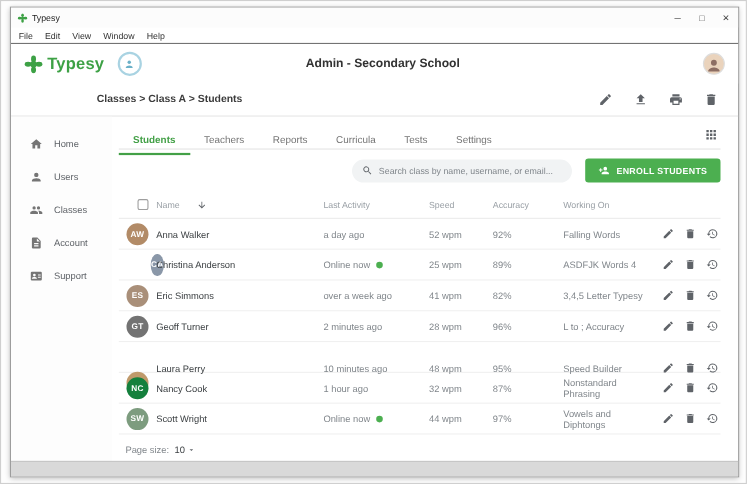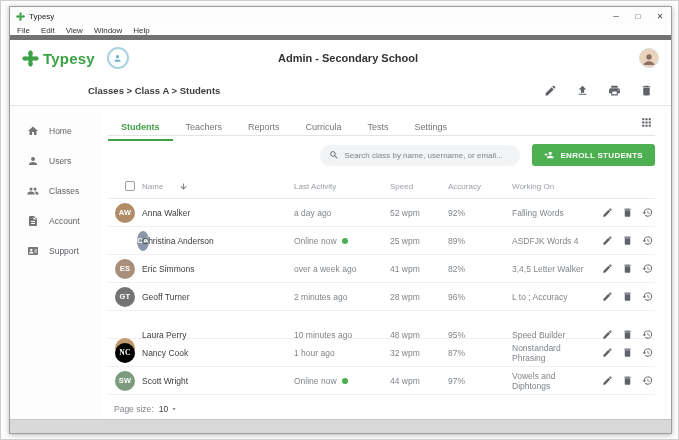--- a/index.html
+++ b/index.html
@@ -9,21 +9,21 @@
             border:1px solid #9d9d9d; box-shadow:0 1px 5px rgba(0,0,0,.28); display:flex; flex-direction:column; }
 
   
   .titlebar { height:18px; display:flex; align-items:center; padding:0 0 0 6px; gap:4px; background:#fcfcfc; flex:none; }
   .titlebar .app-ico svg { width:9px; height:9px; display:block; }
   .titlebar .wtitle { font-size:8px; color:#222; }
   .win-controls { margin-left:auto; display:flex; height:100%; }
   .win-controls span { width:22px; height:100%; display:flex; align-items:center; justify-content:center; font-size:8px; color:#444; cursor:default; }
 
   
-  .menubar { height:15px; display:flex; align-items:center; gap:11px; padding-left:7px; font-size:8px; color:#333; border-bottom:5px solid #737373; flex:none; }
+  .menubar { height:15px; display:flex; align-items:center; gap:11px; padding-left:7px; font-size:8px; color:#333; border-bottom:1px solid #737373; flex:none; }
   .menu-item { cursor:default; }
 
   
   .appheader { height:36px; position:relative; display:flex; align-items:center; padding:0 12px; flex:none; background:#fff; }
   .brand { display:flex; align-items:center; gap:4px; }
   .brand svg { width:17px; height:17px; }
   .brand .brand-name { font-size:15px; font-weight:bold; color:#3da145; letter-spacing:.2px; }
   .badge { width:22px; height:22px; border-radius:50%; border:2px solid #a9d3e2; margin-left:12px; display:flex; align-items:center; justify-content:center; }
   .badge svg { width:11px; height:11px; }
   .center-title { position:absolute; left:15px; right:0; text-align:center; font-size:11px; font-weight:bold; color:#333; pointer-events:none; }
@@ -316,21 +316,21 @@
     </div>
   </div>
             <div class="trow">
     <div class="c-check">
       <span class="avatar" style="background: rgb(169, 143, 121);">ES</span>
     </div>
     <div class="c-name"><span>Eric Simmons</span></div>
     <div class="c-act"><span>over a week ago</span></div>
     <div class="c-speed"><span>41 wpm</span></div>
     <div class="c-acc"><span>82%</span></div>
-    <div class="c-work"><span>3,4,5 Letter Walker</span></div>
+    <div class="c-work"><span>3,4,5 Letter Typesy</span></div>
     <div class="c-actions">
       <span class="row-ic">
         <svg viewBox="0 0 24 24">
                     <path d="M3 17.25V21h3.75L17.81 9.94l-3.75-3.75L3 17.25zM20.71 7.04a1 1 0 000-1.41l-2.34-2.34a1 1 0 00-1.41 0l-1.83 1.83 3.75 3.75 1.83-1.83z"></path>
                   </svg>
       </span>
       <span class="row-ic">
         <svg viewBox="0 0 24 24">
                     <path d="M6 19a2 2 0 002 2h8a2 2 0 002-2V7H6v12zM19 4h-3.5l-1-1h-5l-1 1H5v2h14V4z"></path>
                   </svg>
@@ -391,21 +391,21 @@
       </span>
       <span class="row-ic">
         <svg viewBox="0 0 24 24">
                     <path d="M13 3a9 9 0 00-9 9H1l3.96 3.96L9 12H6a7 7 0 117 7 6.97 6.97 0 01-4.9-2.03l-1.42 1.42A9 9 0 1013 3zm-1 5v5l4.28 2.54.72-1.21-3.5-2.08V8H12z"></path>
                   </svg>
       </span>
     </div>
   </div>
             <div class="trow">
     <div class="c-check">
-      <span class="avatar" style="background: #000000; font-family: Liberation Serif, serif;">NC</span>
+      <span class="avatar" style="background: #15803d;">NC</span>
     </div>
     <div class="c-name"><span>Nancy Cook</span></div>
     <div class="c-act"><span>1 hour ago</span></div>
     <div class="c-speed"><span>32 wpm</span></div>
     <div class="c-acc"><span>87%</span></div>
     <div class="c-work"><span>Nonstandard Phrasing</span></div>
     <div class="c-actions">
       <span class="row-ic">
         <svg viewBox="0 0 24 24">
                     <path d="M3 17.25V21h3.75L17.81 9.94l-3.75-3.75L3 17.25zM20.71 7.04a1 1 0 000-1.41l-2.34-2.34a1 1 0 00-1.41 0l-1.83 1.83 3.75 3.75 1.83-1.83z"></path>

